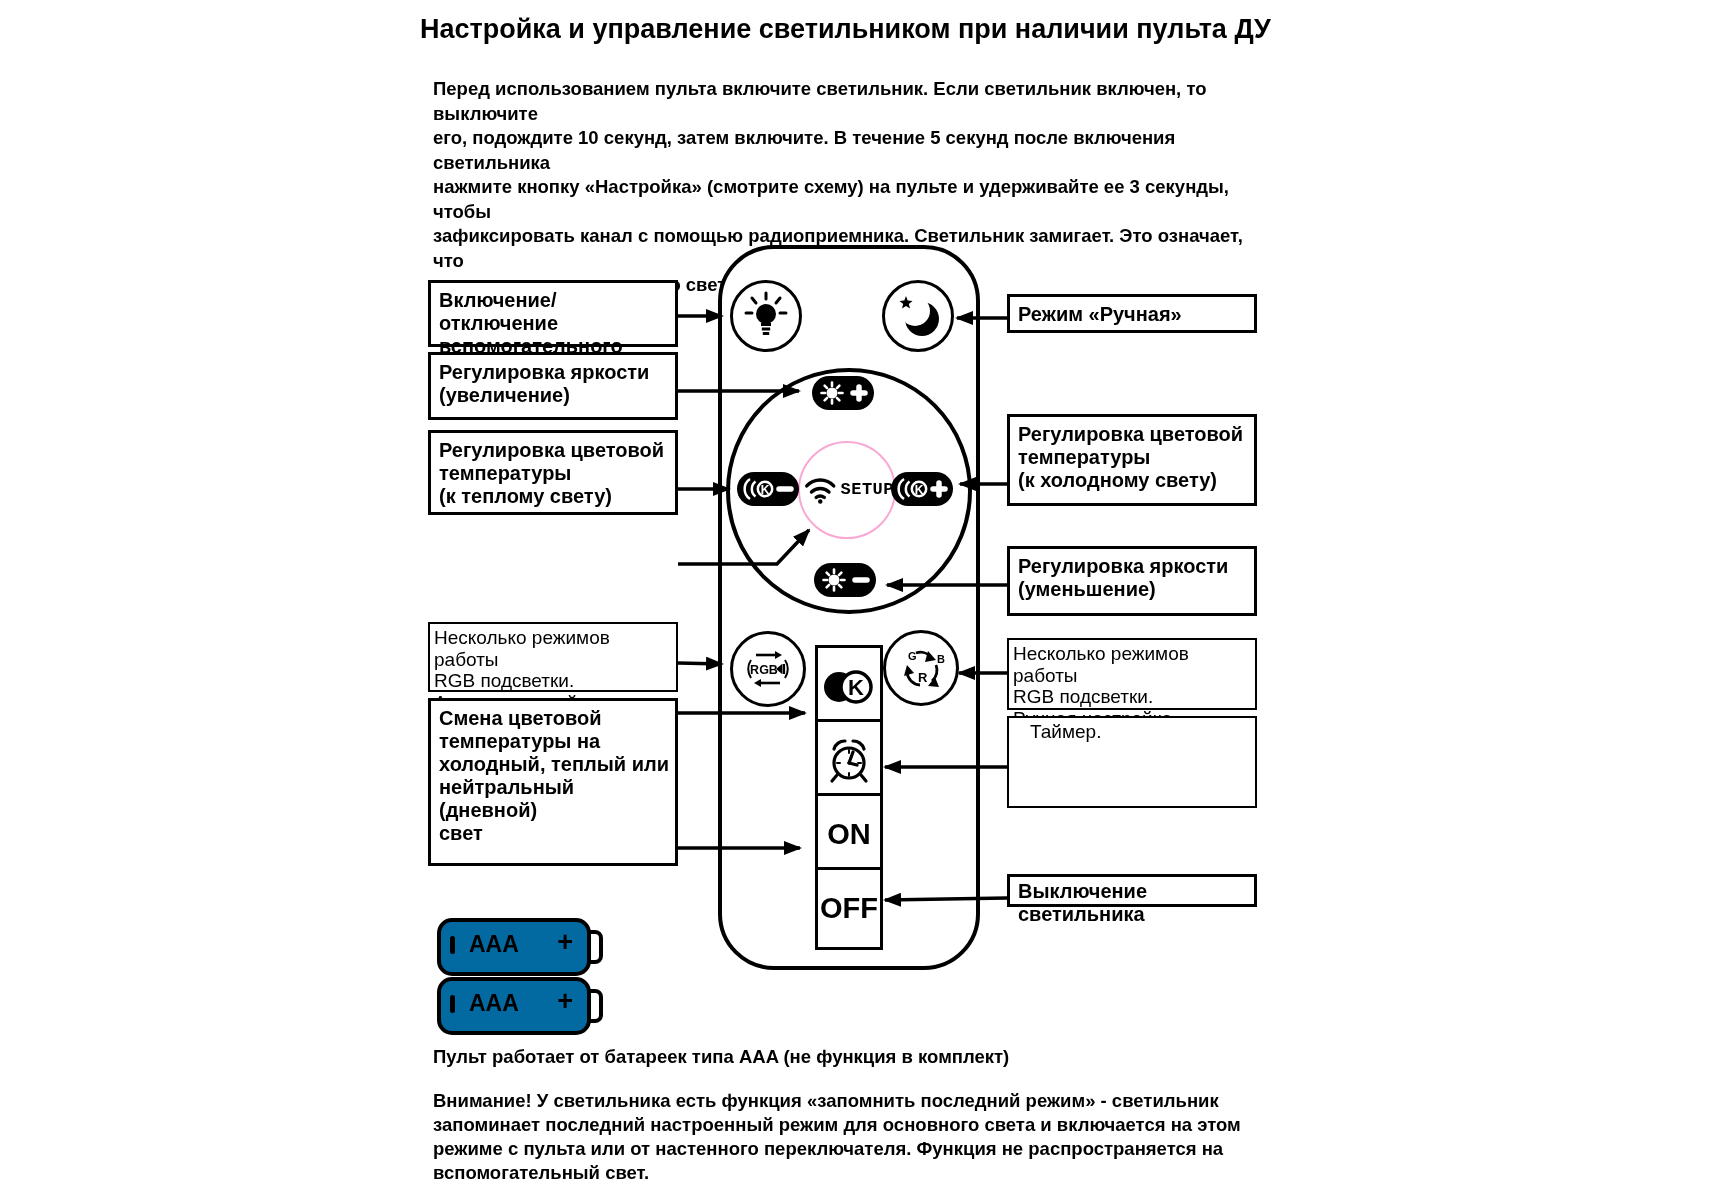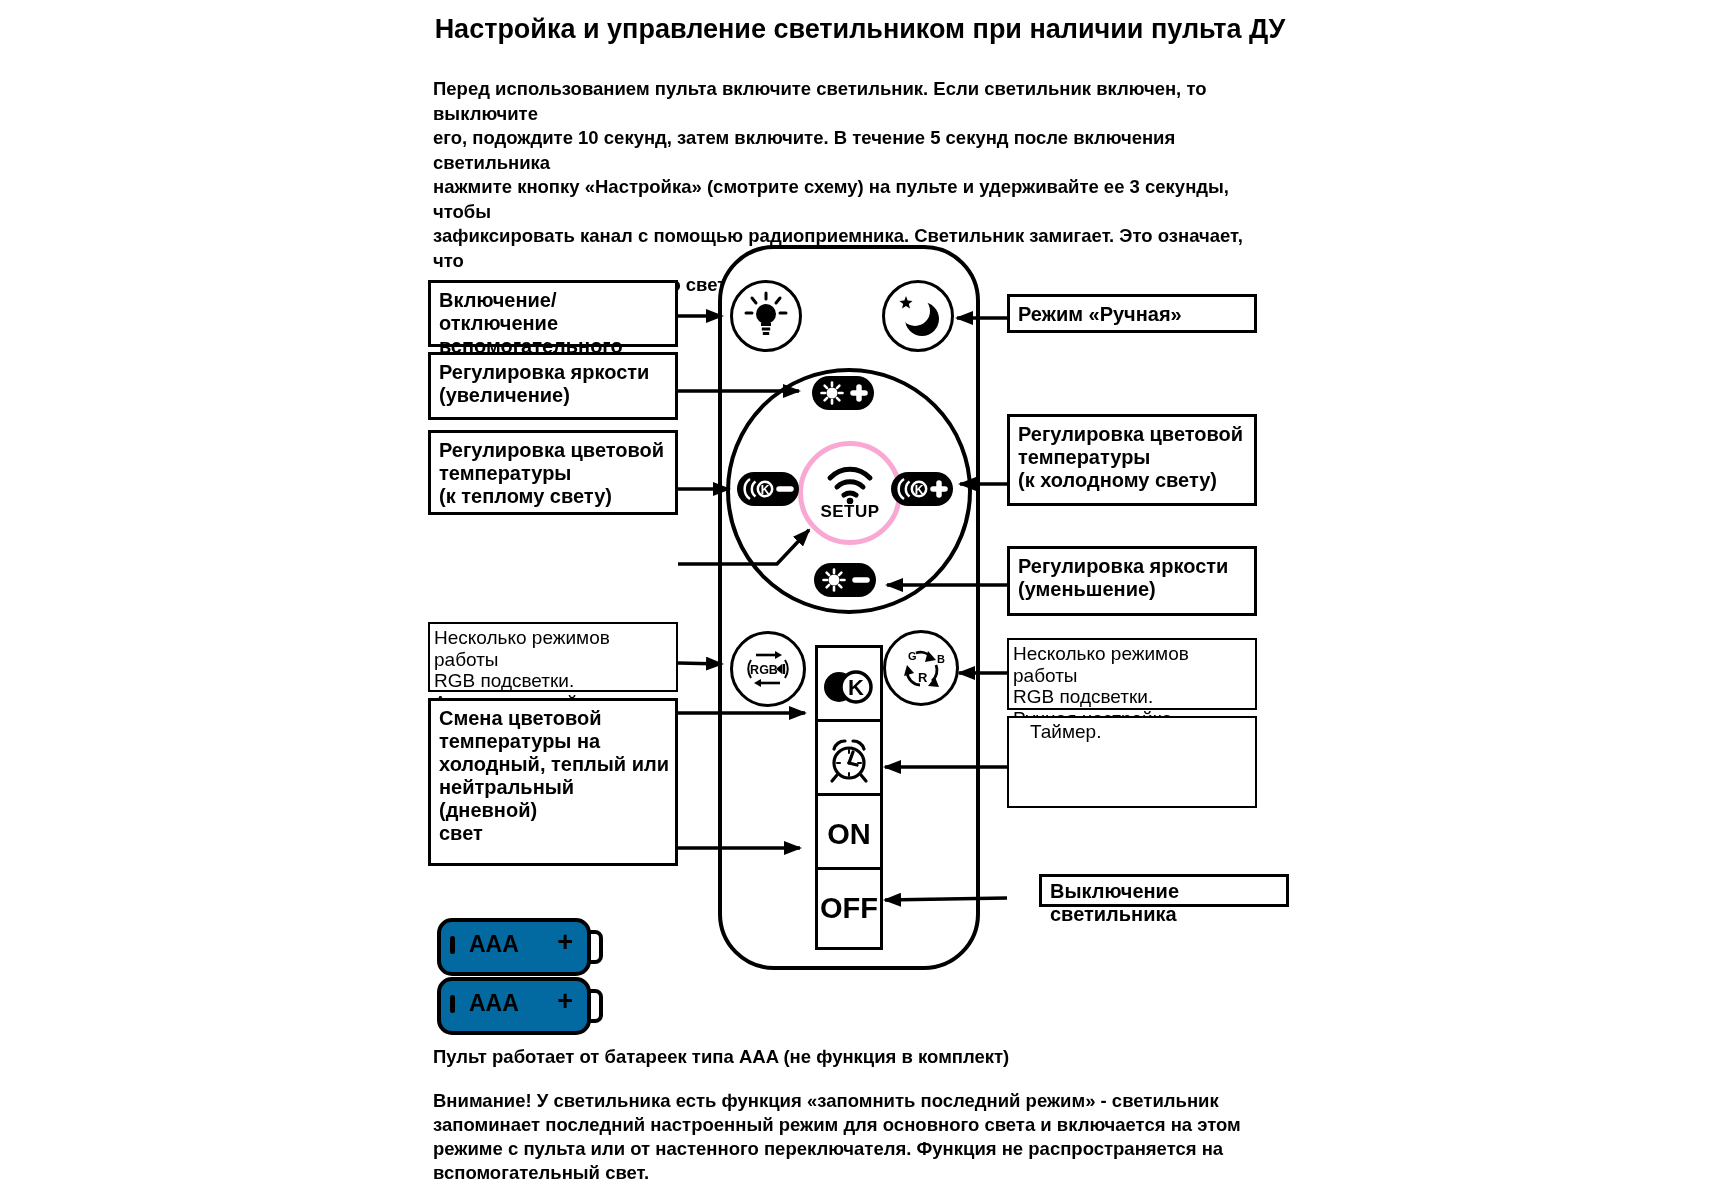--- a/index.html
+++ b/index.html
@@ -9,43 +9,43 @@
   .para{position:absolute;font-weight:bold;font-size:18.5px;line-height:24.5px;white-space:pre-line;}
   .box{position:absolute;box-sizing:border-box;width:250px;border:3px solid #000;background:#fff;
        font-weight:bold;font-size:20px;line-height:23px;padding:6px 4px 2px 8px;white-space:pre-line;z-index:5;}
   .box.reg{font-weight:normal;font-size:19px;line-height:21.5px;border-width:2px;padding:3px 2px 2px 4px;}
   .remote{position:absolute;left:718px;top:245px;width:254px;height:717px;border:4px solid #000;
           border-radius:56px;background:#fff;z-index:1;}
   .circle-btn{position:absolute;border:3.5px solid #000;border-radius:50%;background:#fff;z-index:3;
               display:flex;align-items:center;justify-content:center;}
   .dpad{position:absolute;left:726px;top:368px;width:238px;height:238px;border:4px solid #000;
         border-radius:50%;background:#fff;z-index:2;}
-  .setup{position:absolute;left:798px;top:441px;width:94px;height:94px;border:5px solid #f9a8d4;
-         border-radius:50%;background:#fff;z-index:3;display:flex;flex-direction:column;
-         align-items:center;justify-content:center;}
+  .setup{position:absolute;left:798px;top:441px;width:94px;height:94px;border:2px solid #f9a8d4;
+         border-radius:50%;background:#fff;z-index:3;display:flex;flex-direction:row;
+         align-items:center;justify-content:center;font-family:Liberation Mono, monospace;}
   .setup-label{font-weight:bold;font-size:17px;letter-spacing:0.5px;margin-top:-2px;}
   .pill{position:absolute;width:62px;height:34px;z-index:4;}
   .cell{position:absolute;left:815px;width:62px;height:77px;border:3.5px solid #000;background:#fff;
         z-index:3;display:flex;align-items:center;justify-content:center;
         font-weight:bold;font-size:29px;}
   .battery{position:absolute;left:437px;width:146px;height:50px;border:4.5px solid #000;
            border-radius:15px;background:#0369a1;z-index:2;}
   .bat-term{position:absolute;left:9px;top:14px;width:5px;height:18px;background:#000;border-radius:3px;}
   .bat-label{position:absolute;left:28px;top:9px;font-weight:bold;font-size:23px;}
   .bat-plus{position:absolute;right:14px;top:5px;font-weight:bold;font-size:27px;}
   .bat-nub{position:absolute;left:578px;width:17px;height:26px;border:4.5px solid #000;
            border-radius:0 8px 8px 0;background:#fff;z-index:1;}
   .overlay{position:absolute;left:0;top:0;z-index:30;pointer-events:none;}
 </style>
 </head>
 <body>
 
 <div id="canvas">
 
-  <div class="abs" style="left:420px;top:14px;width:880px;text-align:center;font-weight:bold;font-size:27px;">Настройка и управление светильником при наличии пульта ДУ</div>
+  <div class="abs" style="left:420px;top:14px;width:880px;font-weight:bold;font-size:27px;">Настройка и управление светильником при наличии пульта ДУ</div>
   <div class="para" style="left:433px;top:77px;width:840px;">Перед использованием пульта включите светильник. Если светильник включен, то выключите
 его, подождите 10 секунд, затем включите. В течение 5 секунд после включения светильника
 нажмите кнопку «Настройка» (смотрите схему) на пульте и удерживайте ее 3 секунды, чтобы
 зафиксировать канал с помощью радиоприемника. Светильник замигает. Это означает, что
 пульт синхронизирован со светильником.</div>
 
   <div class="remote"></div>
   <div class="dpad"></div>
 
   <div class="circle-btn" style="left:730px;top:280px;width:66px;height:66px;">
@@ -234,21 +234,21 @@
   <div class="box" style="left:1007px;top:294px;height:39px;">Режим «Ручная»</div>
   <div class="box" style="left:1007px;top:414px;height:92px;">Регулировка цветовой
 температуры
 (к холодному свету)</div>
   <div class="box" style="left:1007px;top:546px;height:70px;">Регулировка яркости
 (уменьшение)</div>
   <div class="box reg" style="left:1007px;top:638px;height:72px;">Несколько режимов работы
 RGB подсветки.
 Ручная настройка.</div>
   <div class="box reg" style="left:1007px;top:716px;height:92px;padding-left:21px;">Таймер.</div>
-  <div class="box" style="left:1007px;top:874px;height:33px;padding-top:3px;margin-left:32px;">Выключение светильника</div>
+  <div class="box" style="left:1007px;top:874px;height:33px;padding-top:3px;">Выключение светильника</div>
 
   <div class="bat-nub" style="top:930px;"></div>
   <div class="battery" style="top:918px;">
     <div class="bat-term"></div>
     <div class="bat-label">AAA</div>
     <div class="bat-plus">+</div>
   </div>
   <div class="bat-nub" style="top:989px;"></div>
   <div class="battery" style="top:977px;">
     <div class="bat-term"></div>

